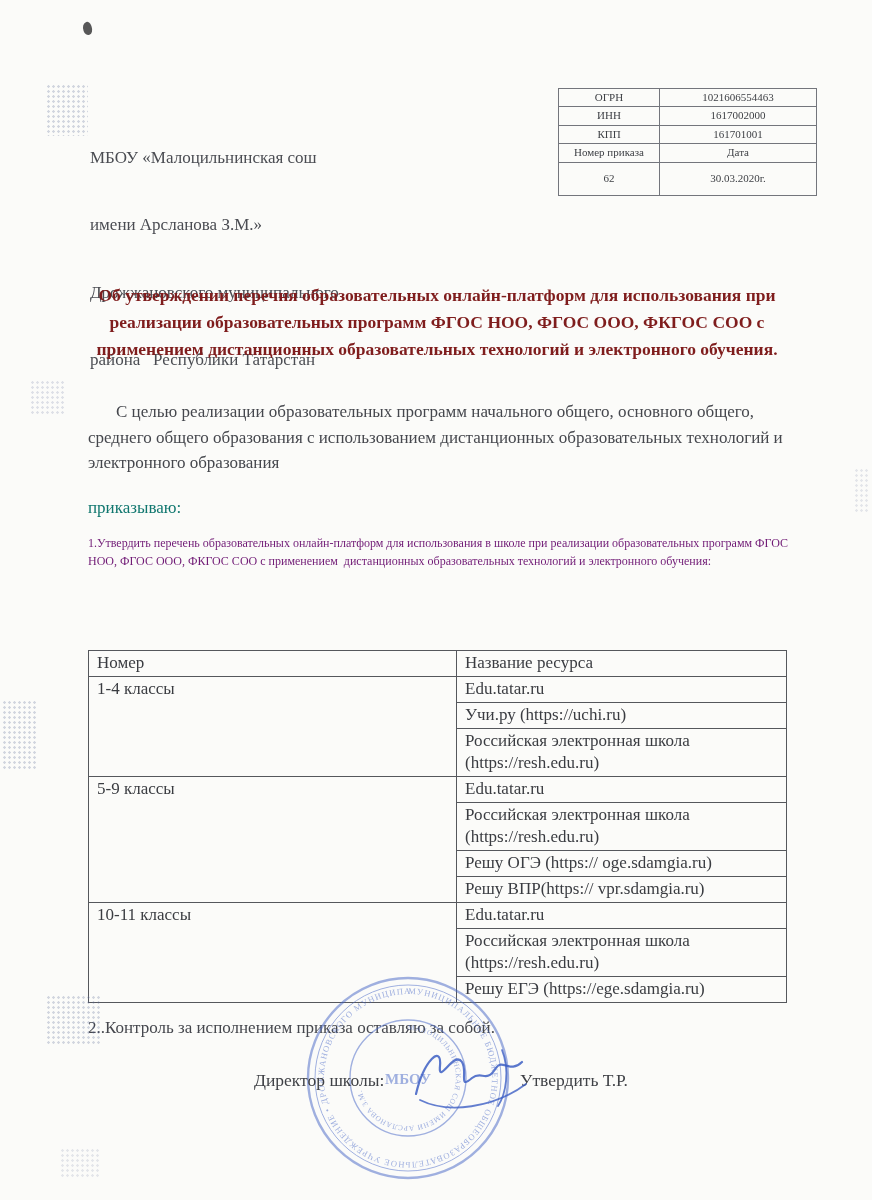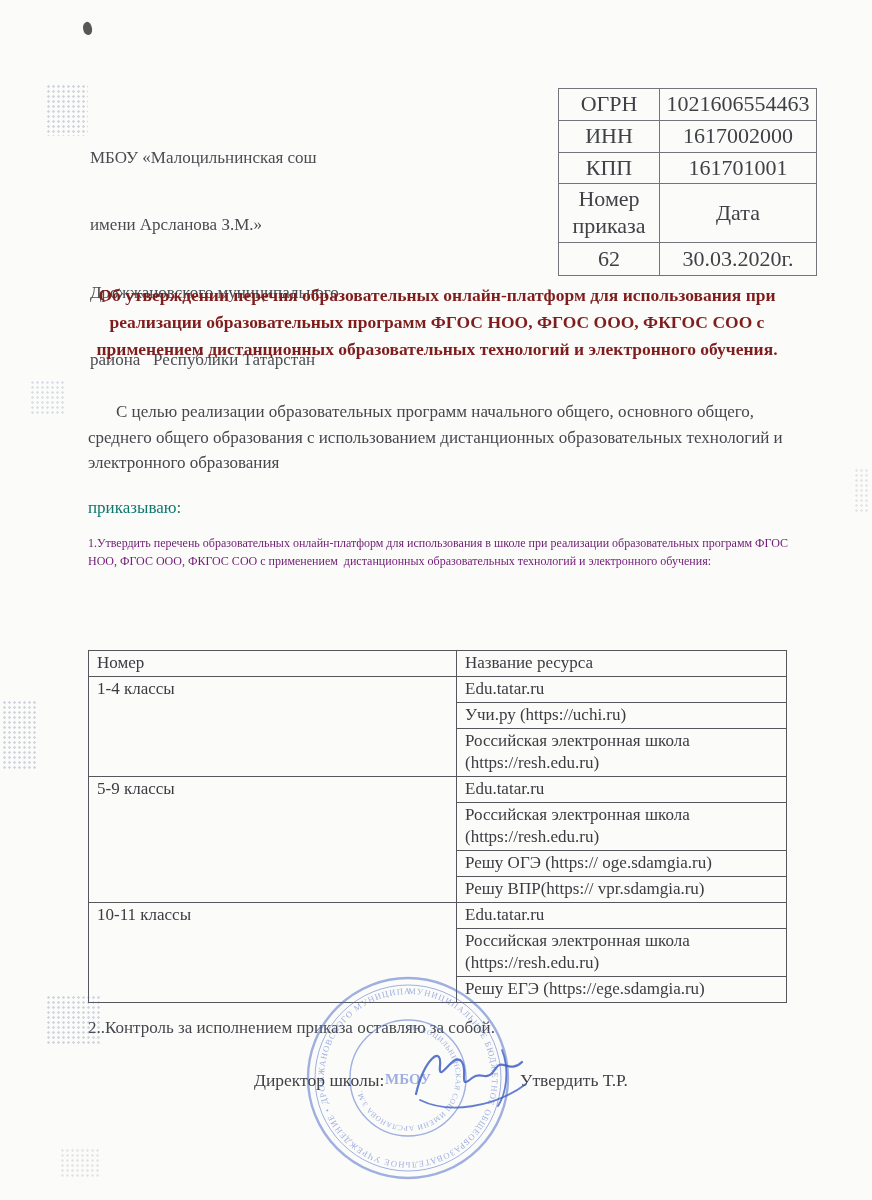--- a/index.html
+++ b/index.html
@@ -26,21 +26,21 @@
     font-size: 17px;
     line-height: 1.32;
     color: #4a4c52;
     white-space: pre-wrap;
   }
   .info-table {
     position: absolute;
     left: 558px;
     top: 88px;
     border-collapse: collapse;
-    font-size: 22px;
+    font-size: 11px;
     color: #3f4146;
     table-layout: fixed;
   }
   .info-table td {
     border: 1px solid #73757c;
     text-align: center;
     vertical-align: middle;
     padding: 2px 4px;
     line-height: 1.22;
   }

